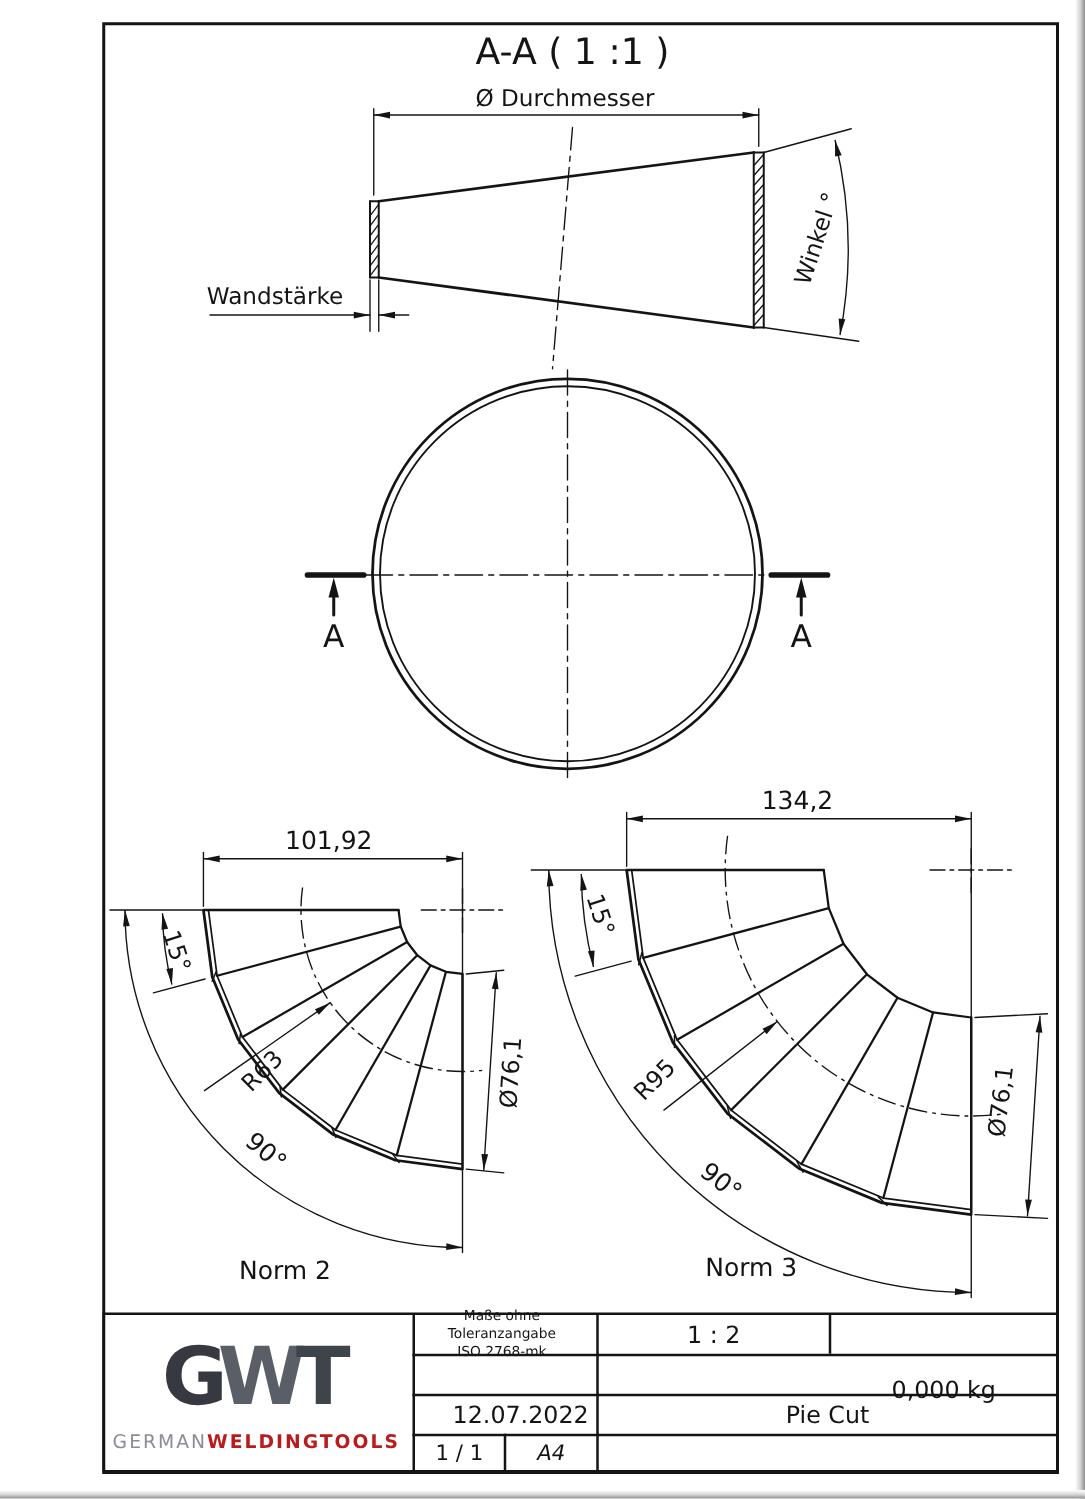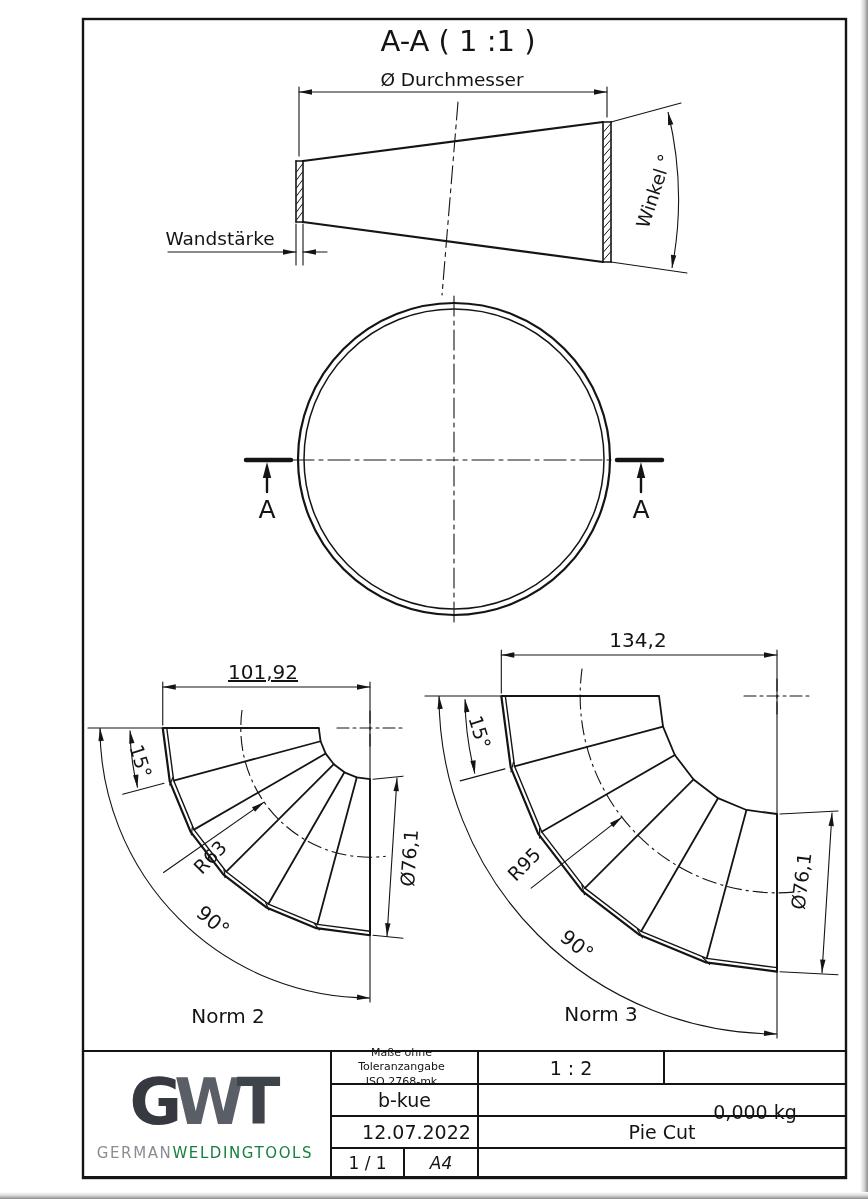--- a/index.html
+++ b/index.html
@@ -179,21 +179,21 @@
 
   <div class="t" style="left:458px;top:41px;font-size:29px;">A-A ( 1 :1 )</div>
   <div class="t" style="left:452px;top:79px;font-size:18.5px;">Ø Durchmesser</div>
   <div class="t" style="left:220px;top:238px;font-size:18.5px;">Wandstärke</div>
   <div class="t" style="left:654px;top:191px;font-size:18.5px;transform:translate(-50%,-50%) rotate(-72deg);">Winkel °</div>
 
   <div class="t" style="left:267px;top:509px;font-size:25px;">A</div>
   <div class="t" style="left:641px;top:509px;font-size:25px;">A</div>
 
 
-  <div class="t" style="left:263px;top:672px;font-size:20px;text-decoration:underline;">101,92</div>
+  <div class="t" style="left:263px;top:672px;font-size:20px;">101,92</div>
   <div class="t" style="left:141px;top:761px;font-size:19px;transform:translate(-50%,-50%) rotate(72deg);">15°</div>
   <div class="t" style="left:210px;top:857px;font-size:19px;transform:translate(-50%,-50%) rotate(-45deg);">R63</div>
   <div class="t" style="left:213px;top:921px;font-size:20px;transform:translate(-50%,-50%) rotate(40deg);">90°</div>
   <div class="t" style="left:409px;top:858px;font-size:19px;transform:translate(-50%,-50%) rotate(-86deg);">Ø76,1</div>
   <div class="t" style="left:228px;top:1016px;font-size:20px;">Norm 2</div>
 
   <div class="t" style="left:638px;top:640px;font-size:20px;">134,2</div>
   <div class="t" style="left:480px;top:732px;font-size:19px;transform:translate(-50%,-50%) rotate(72deg);">15°</div>
   <div class="t" style="left:524px;top:864px;font-size:19px;transform:translate(-50%,-50%) rotate(-45deg);">R95</div>
   <div class="t" style="left:577px;top:945px;font-size:20px;transform:translate(-50%,-50%) rotate(38deg);">90°</div>
@@ -206,27 +206,26 @@
     <div class="hl" style="left:246px;top:31px;width:515px;"></div>
     <div class="hl" style="left:246px;top:63px;width:515px;"></div>
     <div class="hl" style="left:246px;top:95px;width:515px;"></div>
     <div class="vl" style="left:319px;top:95px;height:29px;"></div>
     <div class="vl" style="left:579px;top:0;height:31px;"></div>
 
     <div class="cell" style="left:248px;top:0;width:139px;height:31px;font-size:11px;line-height:1.3;flex-direction:column;border-radius:12px;">
       <span>Maße ohne Toleranzangabe</span>
       <span>ISO 2768-mk</span>
     </div>
-    <div class="cell" style="left:248px;top:33px;width:145px;height:30px;font-size:19px;">b-kue</div>
     <div class="cell" style="left:260px;top:65px;width:145px;height:30px;font-size:19px;">12.07.2022</div>
     <div class="cell" style="left:248px;top:97px;width:71px;height:27px;font-size:17px;">1 / 1</div>
     <div class="cell" style="left:321px;top:97px;width:72px;height:27px;font-size:17px;font-style:italic;">A4</div>
     <div class="cell" style="left:395px;top:0;width:184px;height:31px;font-size:19px;">1 : 2</div>
     <div class="cell" style="left:581px;top:0;width:180px;height:31px;font-size:19px;margin-top:44px;">0,000 kg</div>
     <div class="cell" style="left:395px;top:65px;width:366px;height:30px;font-size:19px;">Pie Cut</div>
 
     <div class="gwt"><span style="color:#36393f;">G</span><span style="color:#5a5e66;">W</span><span style="color:#3f434a;letter-spacing:0;">T</span></div>
-    <div class="brand"><span style="color:#8a8d93;">GERMAN</span><span style="color:#15803d;font-weight:normal;">WELDINGTOOLS</span></div>
+    <div class="brand"><span style="color:#8a8d93;">GERMAN</span><span style="color:#b91c1c;font-weight:bold;">WELDINGTOOLS</span></div>
   </div>
 
   <div class="edge-r"></div>
   <div class="edge-b"></div>
 </div>
 
 </body></html>

